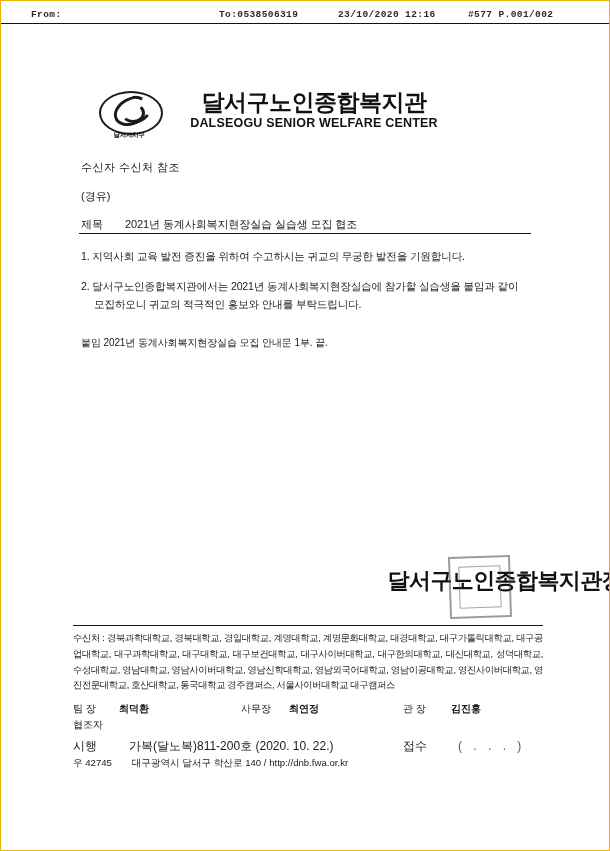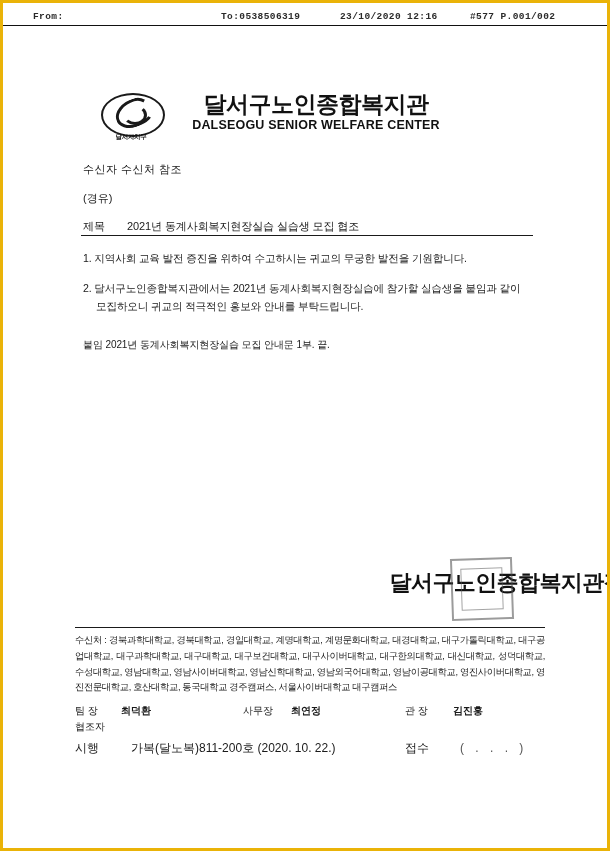--- a/index.html
+++ b/index.html
@@ -9,21 +9,21 @@
   }
   .page {
     position: relative;
     width: 610px;
     height: 851px;
     background: #ffffff;
     overflow: hidden;
     font-family: "Liberation Sans", sans-serif;
     color: #1a1a1a;
     box-sizing: border-box;
-    border: 3px solid #eab308;
+    border: 1px solid #eab308;
   }
   
   .fax-header {
     position: absolute;
     top: 6px;
     left: 0;
     width: 610px;
     height: 18px;
     font-family: "Liberation Mono", monospace;
     font-size: 9.5px;
@@ -364,16 +364,20 @@
 
     <div class="coop">협조자</div>
 
     <div class="meta-row">
       <span class="lbl">시행</span>
       <span class="v1">가복(달노복)811-200호  (2020. 10. 22.)</span>
       <span class="v2">접수</span>
       <span class="v3">(    .    .    .    )</span>
     </div>
 
+    <div class="addr-row">
+      <span class="lbl">우 42745</span>
+      <span>대구광역시 달서구 학산로 140  /  http://dnb.fwa.or.kr</span>
+    </div>
 
   </div>
 
 </div>
 
 </body></html>

